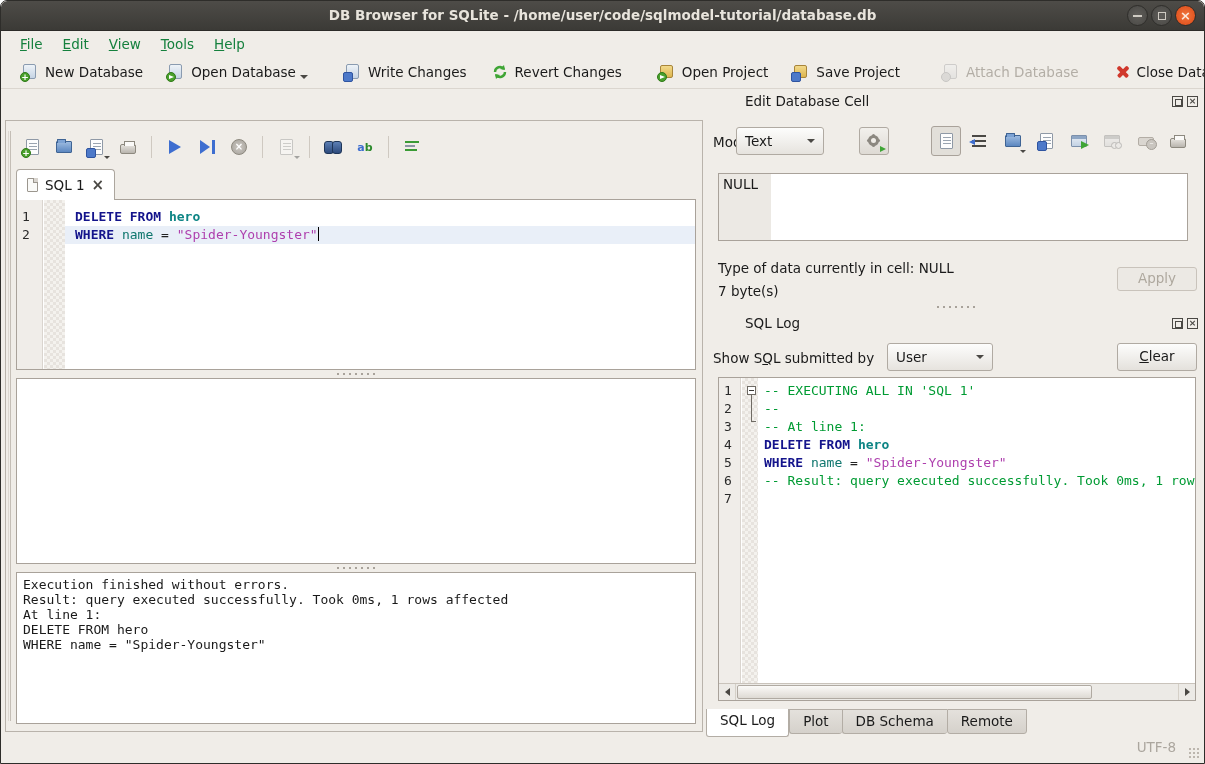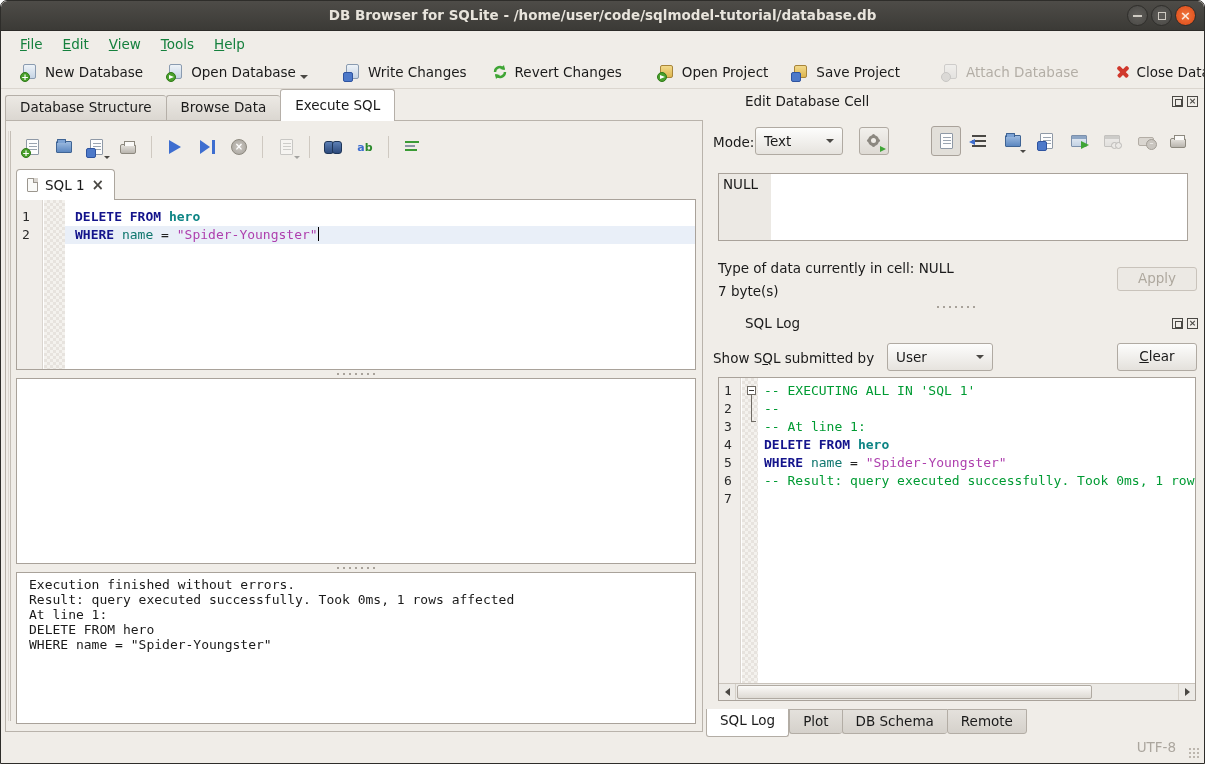--- a/index.html
+++ b/index.html
@@ -126,21 +126,21 @@
   .hl-line { position:absolute; left:27px; right:0; top:26px; height:18px; background:#E9EFF8; }
   .kw { color:#14148C; font-weight:bold; }
   .tbl { color:#0E8585; font-weight:bold; }
   .idf { color:#0f766e; }
   .op { color:#222; }
   .str { color:#AE3FAE; }
   .cmt { color:#009B33; }
   .cursor { display:inline-block; width:1.5px; height:14px; background:#000; vertical-align:-2px; }
 
   .resultsbox { left:10px; top:257px; width:680px; height:186px; }
-  .msgbox { left:10px; top:451px; width:680px; height:152px; font-size:13px;padding-left:6px; }
+  .msgbox { left:10px; top:451px; width:680px; height:152px; font-size:13px; }
   .msgbox .ml { padding-left:6px; height:15px; line-height:15px; white-space:nowrap; }
   .msgbox .ml:first-child { margin-top:4px; }
 
   .splitdots { position:absolute; height:6px; width:40px;
     background-image:radial-gradient(#a8a29a 1px, transparent 1.2px); background-size:6px 4px; background-position:center; }
 
   
   .dockhead { position:absolute; height:20px; }
   .dockhead .dtitle { position:absolute; left:9px; top:0;margin-left:32px; }
   .dockicons { position:absolute; right:4px; top:3px; display:flex; gap:4px; }
@@ -291,25 +291,20 @@
         </span>
       <span class="lbl">Attach Database</span>
     </div>
     <div class="tb-sep"></div>
     <div class="tb-btn">
       <span class="redx"></span>
       <span class="lbl">Close Database</span>
     </div>
   </div>
 
-  <div class="maintabs">
-    <div class="mtab">Database Structure</div>
-    <div class="mtab">Browse Data</div>
-    <div class="mtab active">Execute SQL</div>
-  </div>
 
   <div class="tabpage">
     <div class="vgroove"></div>
 
     <div class="sqltb">
       <div class="ibtn">
           <span class="page16">
             <span class="lines"></span>
           </span>
           <span class="badge" style="position:absolute;left:2px;bottom:1px;">+</span>
@@ -394,21 +389,21 @@
 
   <div class="dockhead" style="left:703px; top:92px; width:498px; position:absolute;">
     <span class="dtitle">Edit Database Cell</span>
     <span class="dockicons">
       <span class="dicon float"></span>
       <span class="dicon">×</span>
     </span>
   </div>
 
   <span style="position:absolute; left:712px; top:133px;">Mode:</span>
-  <div class="combo" style="left:754px; top:126px; width:88px;">
+  <div class="combo" style="left:735px; top:126px; width:88px;">
     <span>Text</span>
     <span class="caret"></span>
   </div>
   <div class="gearbtn" style="left:858px; top:126px;">
     <span class="gear"></span>
       <span class="ga"></span>
   </div>
 
   <div class="toggledoc" style="left:930px; top:125px;">
     <span class="page16">

